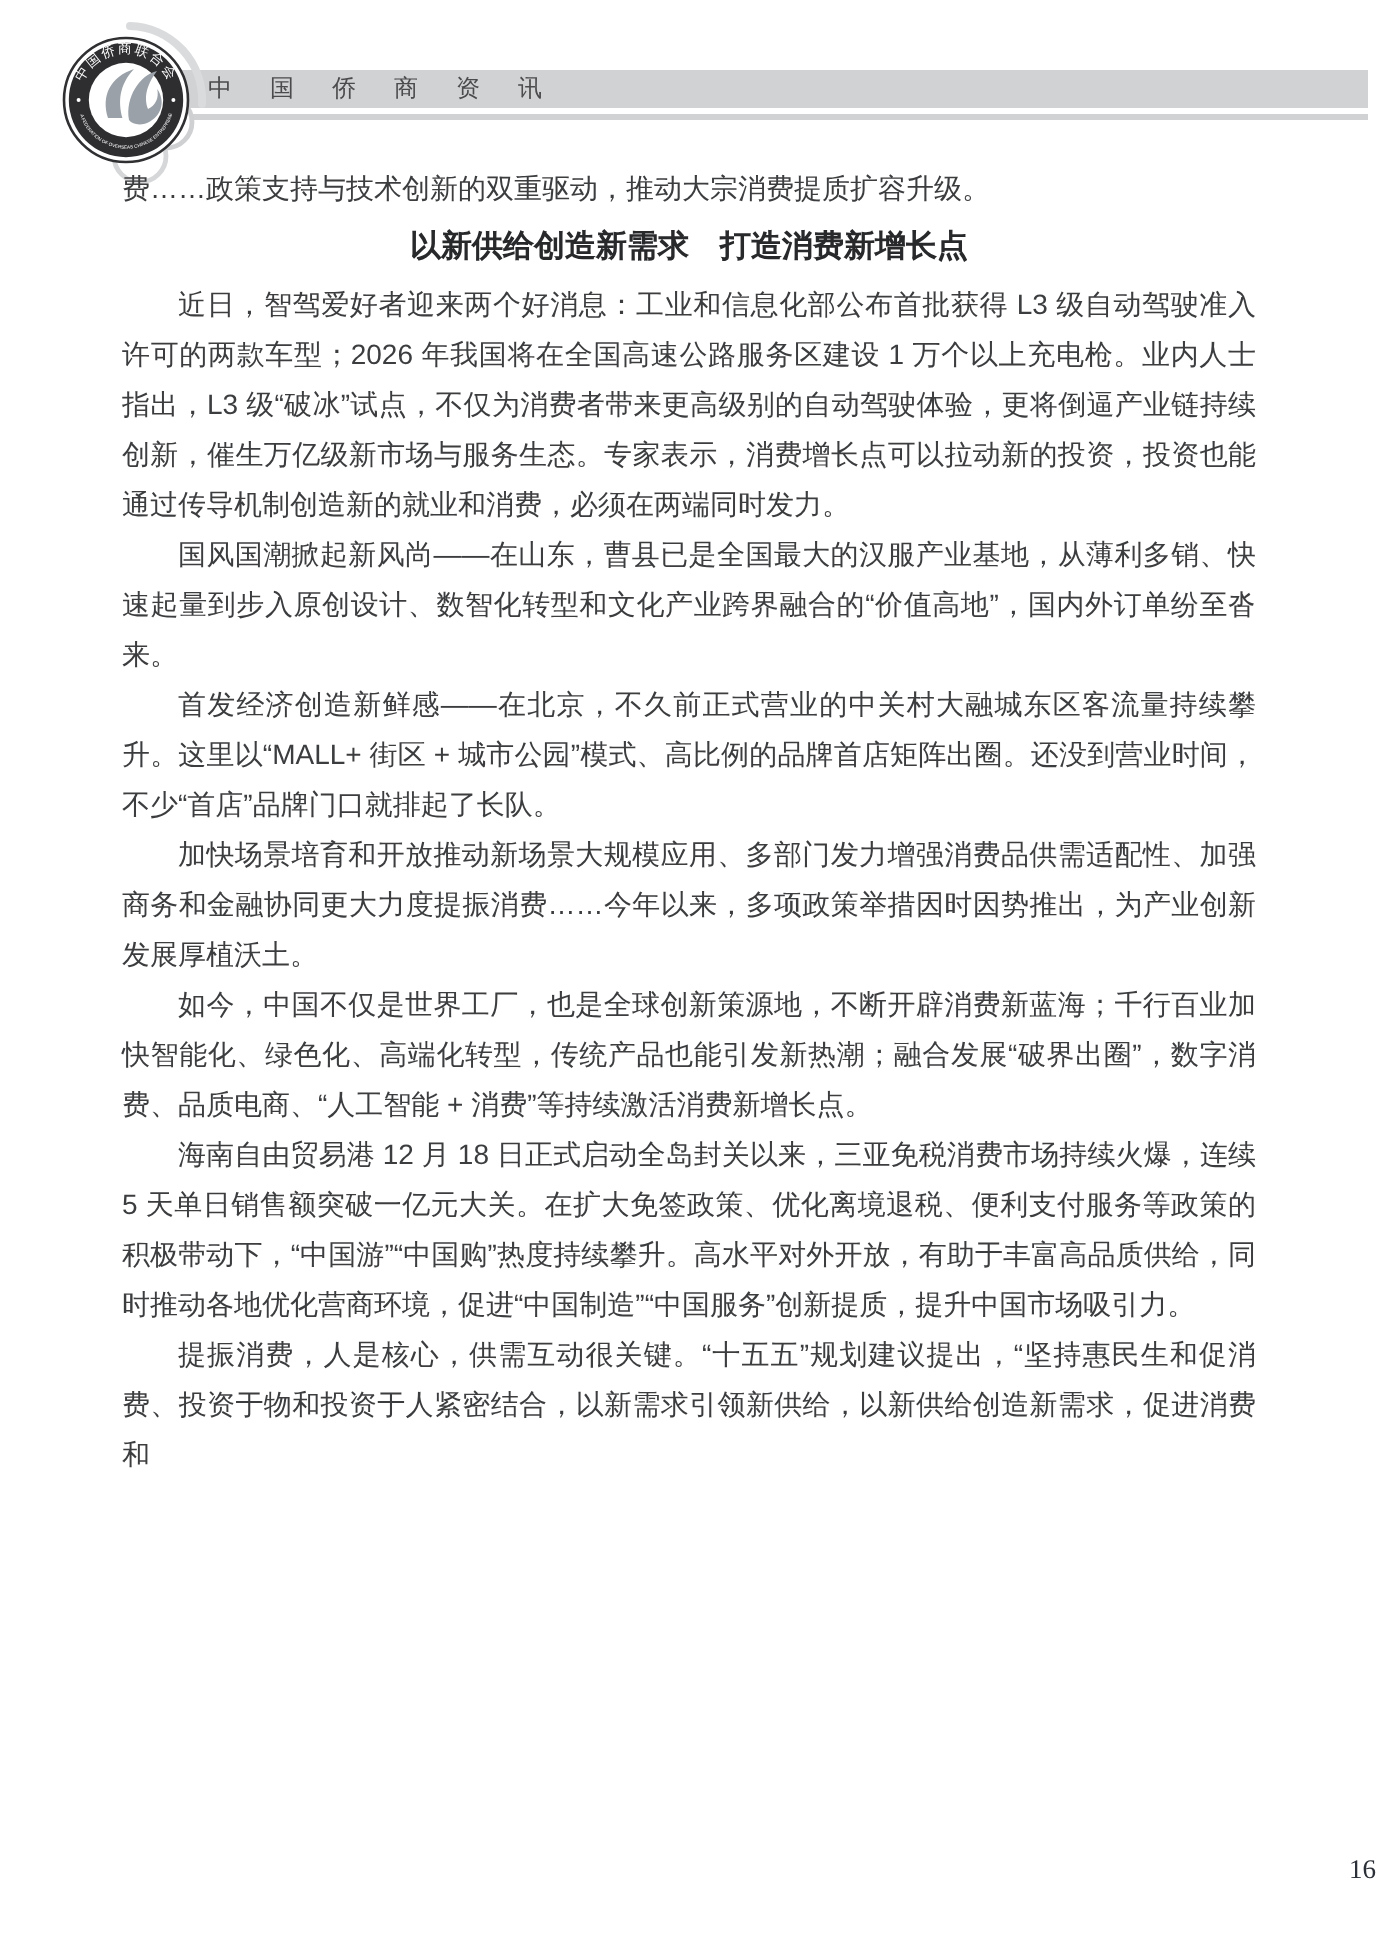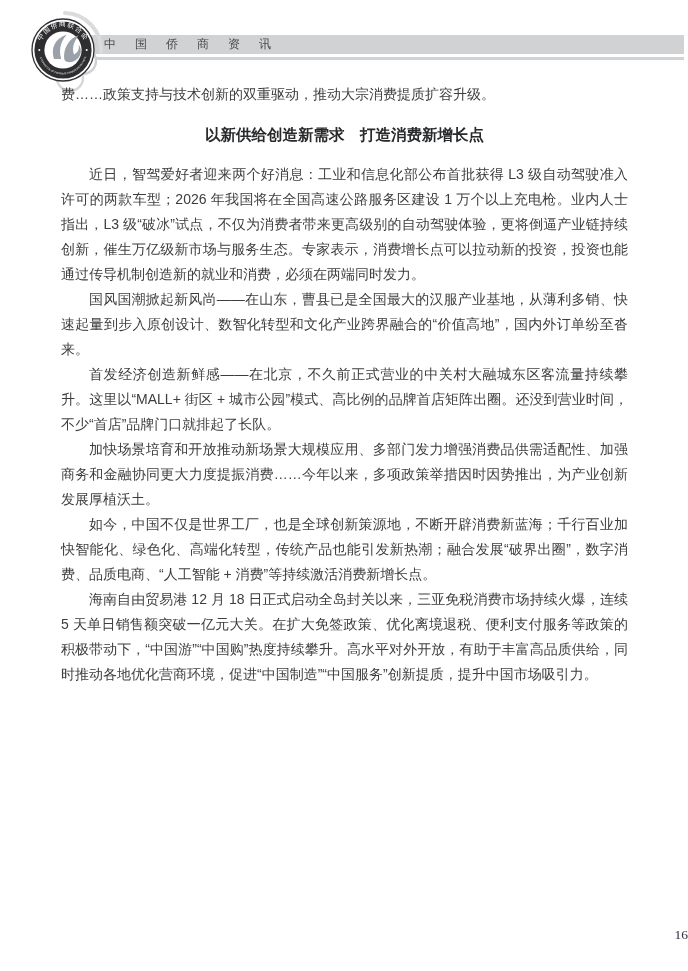--- a/index.html
+++ b/index.html
@@ -22,21 +22,21 @@
   }
   .logo-wrap{position:absolute;left:24px;top:10px;width:80px;height:84px;}
   
   .article{
     position:absolute;left:61px;top:82px;width:567px;
     color:#3c3d3f;font-size:14px;line-height:25px;text-align:justify;
   }
   .article p{margin:0;text-indent:2em;}
   .article p.cont{text-indent:0;}
   .article h2{
-    margin:15px;font-size:15.5px;line-height:25px;font-weight:bold;
+    margin:4px;font-size:15.5px;line-height:25px;font-weight:bold;
     text-align:center;color:#28292b;text-indent:0;
   }
   
   .page-number{
     position:absolute;left:0;right:0;top:927px;text-align:right;
     font-family:"Liberation Serif","DejaVu Serif",serif;
     font-size:13.5px;color:#2c3038;
   }
 </style>
 </head>
@@ -80,17 +80,18 @@
 
   <div class="article">
     <p class="cont">费……政策支持与技术创新的双重驱动，推动大宗消费提质扩容升级。</p>
     <h2>以新供给创造新需求　打造消费新增长点</h2>
     <p>近日，智驾爱好者迎来两个好消息：工业和信息化部公布首批获得 L3 级自动驾驶准入许可的两款车型；2026 年我国将在全国高速公路服务区建设 1 万个以上充电枪。业内人士指出，L3 级“破冰”试点，不仅为消费者带来更高级别的自动驾驶体验，更将倒逼产业链持续创新，催生万亿级新市场与服务生态。专家表示，消费增长点可以拉动新的投资，投资也能通过传导机制创造新的就业和消费，必须在两端同时发力。</p>
     <p>国风国潮掀起新风尚——在山东，曹县已是全国最大的汉服产业基地，从薄利多销、快速起量到步入原创设计、数智化转型和文化产业跨界融合的“价值高地”，国内外订单纷至沓来。</p>
     <p>首发经济创造新鲜感——在北京，不久前正式营业的中关村大融城东区客流量持续攀升。这里以“MALL+ 街区 + 城市公园”模式、高比例的品牌首店矩阵出圈。还没到营业时间，不少“首店”品牌门口就排起了长队。</p>
     <p>加快场景培育和开放推动新场景大规模应用、多部门发力增强消费品供需适配性、加强商务和金融协同更大力度提振消费……今年以来，多项政策举措因时因势推出，为产业创新发展厚植沃土。</p>
     <p>如今，中国不仅是世界工厂，也是全球创新策源地，不断开辟消费新蓝海；千行百业加快智能化、绿色化、高端化转型，传统产品也能引发新热潮；融合发展“破界出圈”，数字消费、品质电商、“人工智能 + 消费”等持续激活消费新增长点。</p>
     <p>海南自由贸易港 12 月 18 日正式启动全岛封关以来，三亚免税消费市场持续火爆，连续 5 天单日销售额突破一亿元大关。在扩大免签政策、优化离境退税、便利支付服务等政策的积极带动下，“中国游”“中国购”热度持续攀升。高水平对外开放，有助于丰富高品质供给，同时推动各地优化营商环境，促进“中国制造”“中国服务”创新提质，提升中国市场吸引力。</p>
+    <p>提振消费，人是核心，供需互动很关键。“十五五”规划建议提出，“坚持惠民生和促消费、投资于物和投资于人紧密结合，以新需求引领新供给，以新供给创造新需求，促进消费和</p>
   </div>
 
   <div class="page-number">16</div>
 
 </div>
 
 </body></html>

